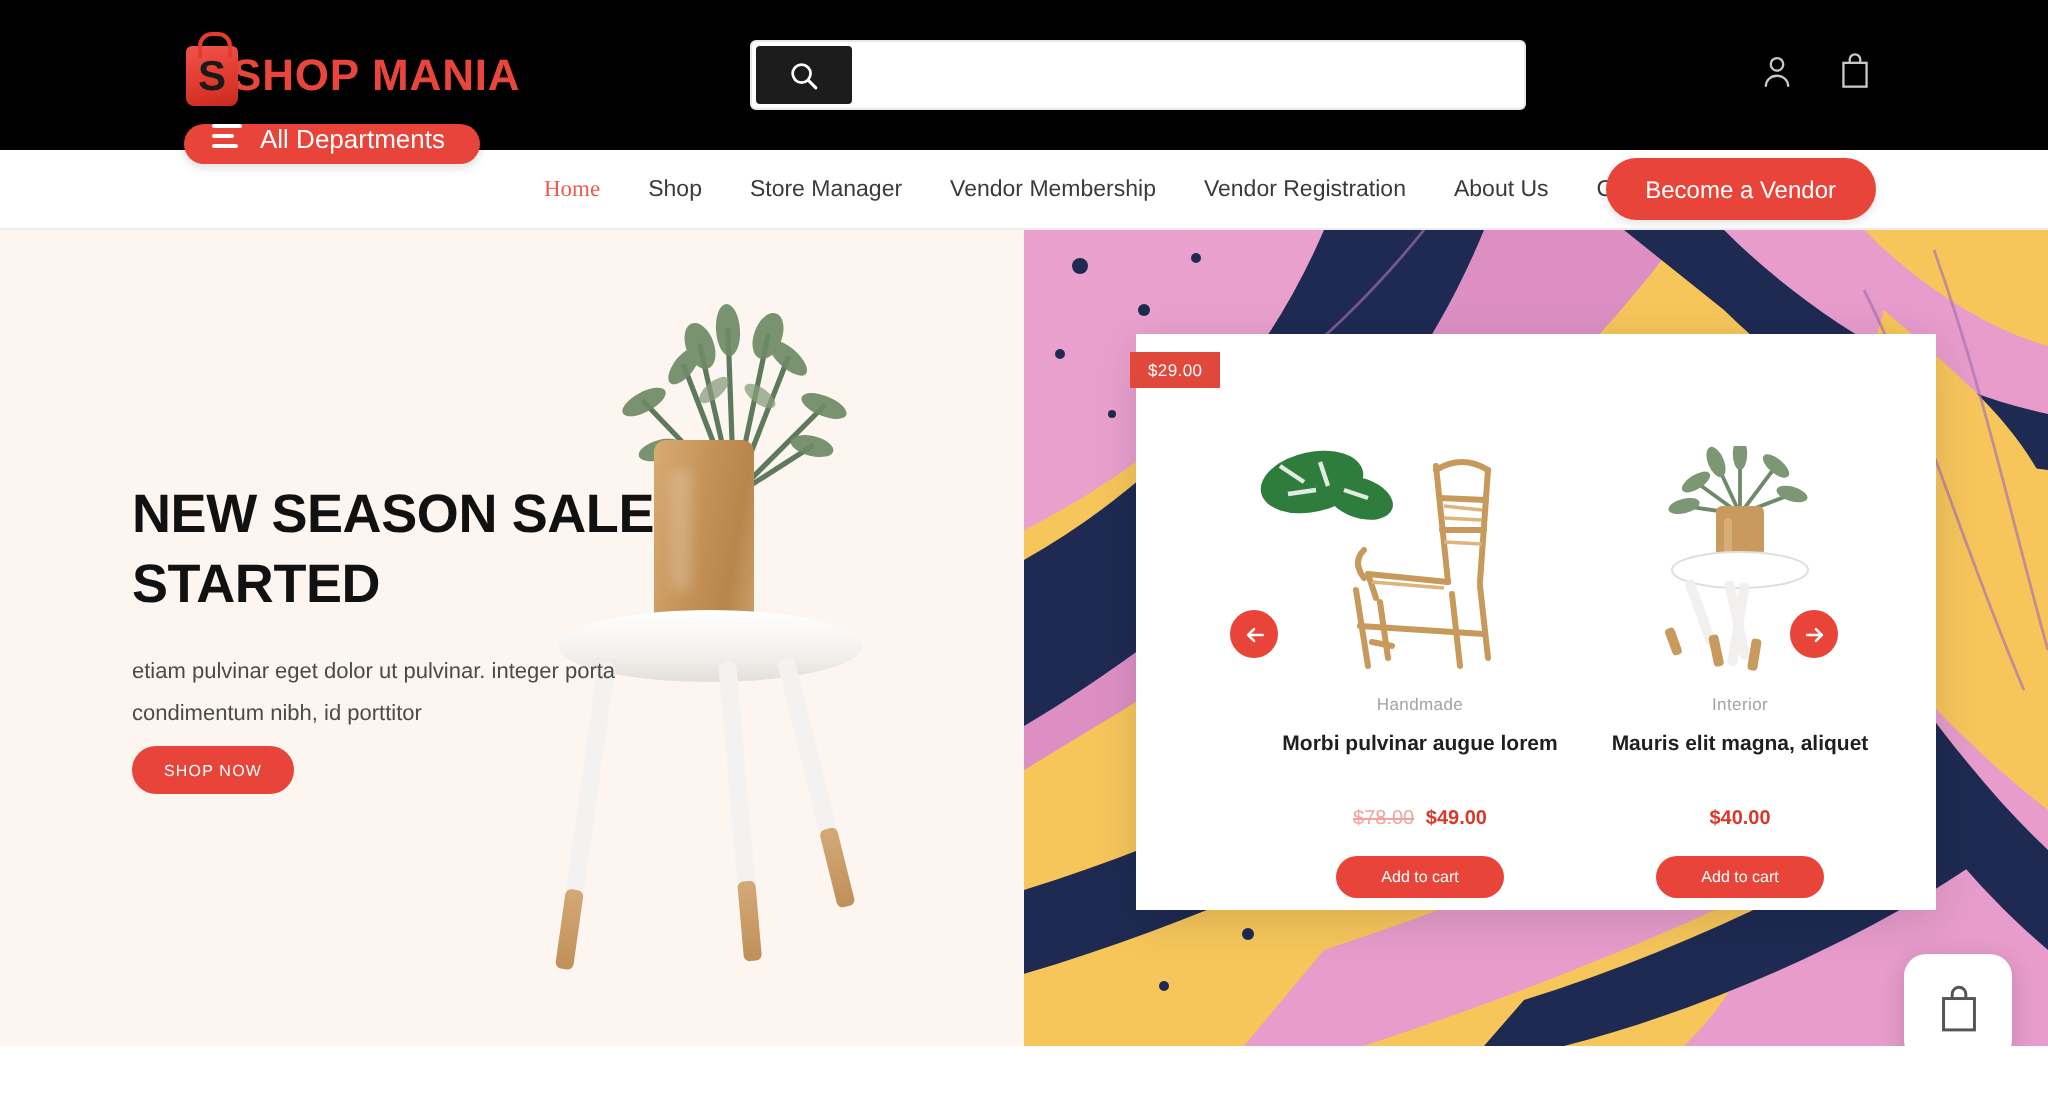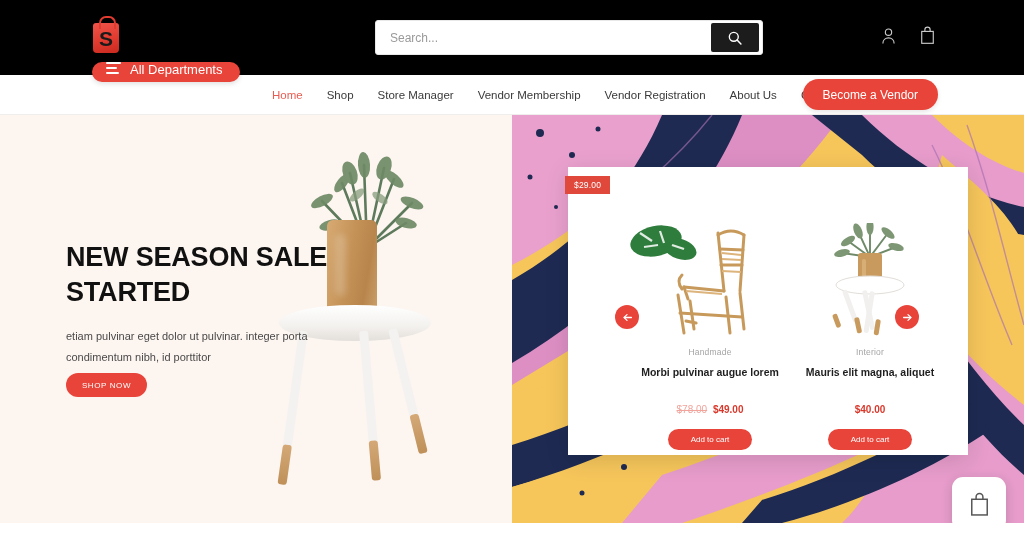--- a/index.html
+++ b/index.html
@@ -83,21 +83,21 @@
   .ham i:nth-child(3){ width:13px; }
 
   .nav-links {
     position:absolute; left:272px; top:0; height:40px;
     display:flex; align-items:center; gap:24px;
   }
   .nav-link {
     font-size:11.5px; color:#3a3a3a; cursor:pointer;
     white-space:nowrap; font-weight:500; text-decoration:none;
   }
-  .nav-link.active { color:#ea5c52; }
+  .nav-link.active { color:#ea5c52;font-family:Liberation Serif, serif; }
 
   .vendor-btn {
     position:absolute; right:86px; top:4px;
     height:31px; padding:0 20px; background:#e8443a;
     border-radius:17px; border:none; cursor:pointer;
     display:flex; align-items:center; justify-content:center;
     color:#fff; font-size:12px; font-family:"Liberation Sans", sans-serif;
     white-space:nowrap; box-shadow:0 2px 5px rgba(0,0,0,.10);text-align:right;
   }
 
@@ -209,24 +209,24 @@
 <body>
 
 <div class="page">
 
   <div class="topbar">
 
     <div class="logo-wrap">
       <div class="logo-bag">
         <span class="logo-bag-s">S</span>
       </div>
+      <span class="logo-text">SHOP MANIA</span>
     </div>
 
     <div class="searchbar">
-      <input class="search-input" type="text" placeholder="Search..." style="">
       <button class="search-btn">
         <svg width="16" height="16" viewBox="0 0 20 20">
           <circle cx="8.5" cy="8.5" r="5.6" fill="none" stroke="#ffffff" stroke-width="1.7"></circle>
           <line x1="12.6" y1="12.6" x2="17.4" y2="17.4" stroke="#ffffff" stroke-width="1.9" stroke-linecap="round"></line>
         </svg>
       </button>
     </div>
 
     <div class="header-icons">
       <span class="hicon">

